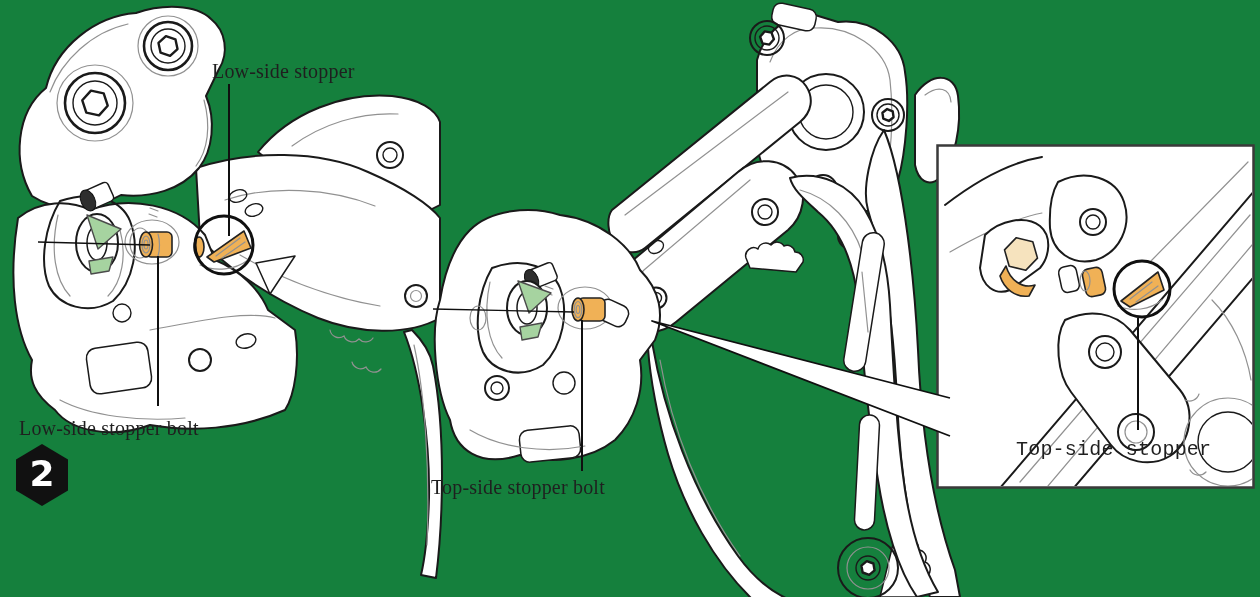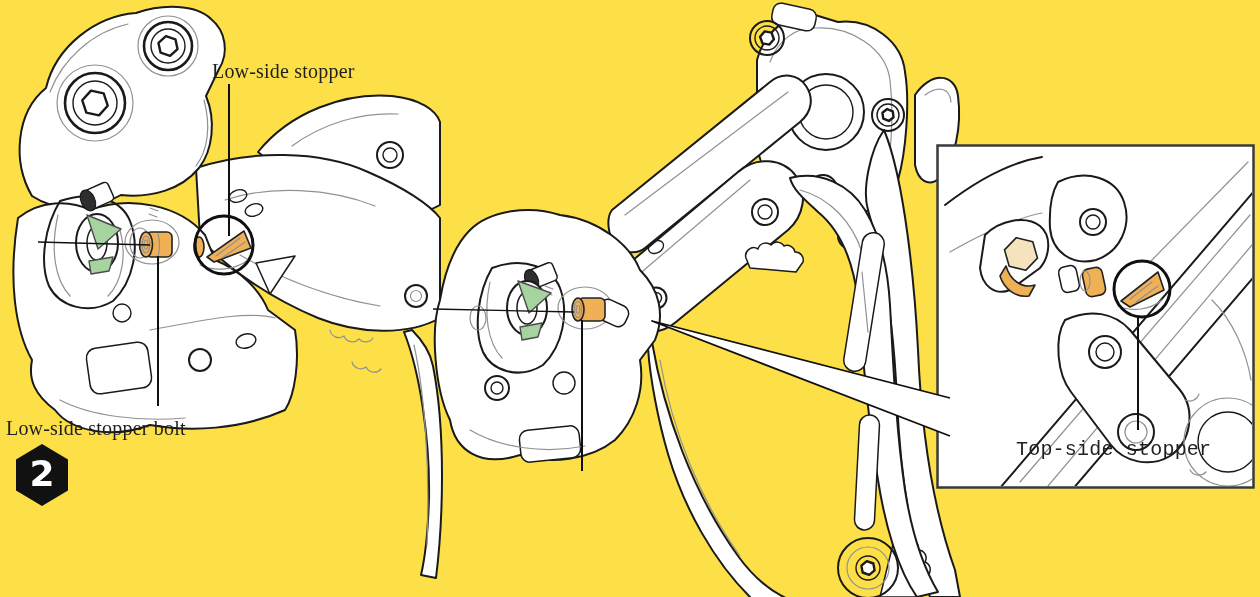--- a/index.html
+++ b/index.html
@@ -1,16 +1,16 @@
 <!DOCTYPE html>
 <html><head>
 <meta charset="utf-8">
 <style>
   html,body{margin:0;padding:0;background:#fff;}
-  #stage{position:relative;width:1260px;height:597px;background:#fde047;overflow:hidden;
+  #stage{position:relative;width:1260px;height:597px;background:#15803d;overflow:hidden;
          font-family:"Liberation Serif","DejaVu Serif",serif;}
   #art{position:absolute;left:0;top:0;}
   .lbl{position:absolute;font-size:20px;line-height:22px;color:#1f1f1f;white-space:nowrap;letter-spacing:.2px;}
   .badge{position:absolute;left:16px;top:444px;width:52px;height:62px;background:#111;
          clip-path:polygon(50% 0,100% 25%,100% 75%,50% 100%,0 75%,0 25%);
          display:flex;align-items:center;justify-content:center;}
   .badge span{color:#fff;font-family:"DejaVu Sans","Liberation Sans",sans-serif;
               font-weight:700;font-size:36px;line-height:1;transform:translateY(-1px);}
   
   .w2{fill:#fff;stroke:#1a1a1a;stroke-width:2;stroke-linejoin:round;stroke-linecap:round;}
@@ -262,20 +262,21 @@
     </g>
   </g>
 
   <g>
     <polygon points="652,321 950,398 950,436" fill="#fff"></polygon>
     <path d="M950,398 L652,321 L950,436" fill="none" stroke="#101010" stroke-width="1.8" stroke-linejoin="round"></path>
   </g>
 </svg>
 
 <div class="lbl" style="left:212px;top:60px;">Low-side stopper</div>
-<div class="lbl" style="left:6px;top:417px;">Low-side stopper bolt</div>
+<div class="lbl" style="left:19px;top:417px;">Low-side stopper bolt</div>
+<div class="lbl" style="left:431px;top:476px;">Top-side stopper bolt</div>
 <div class="lbl" style="left:1016px;top:439px;font-family:Liberation Mono, monospace;">Top-side stopper</div>
 
 <div class="badge">
   <span>2</span>
 </div>
 
 </div>
 
 </body></html>

